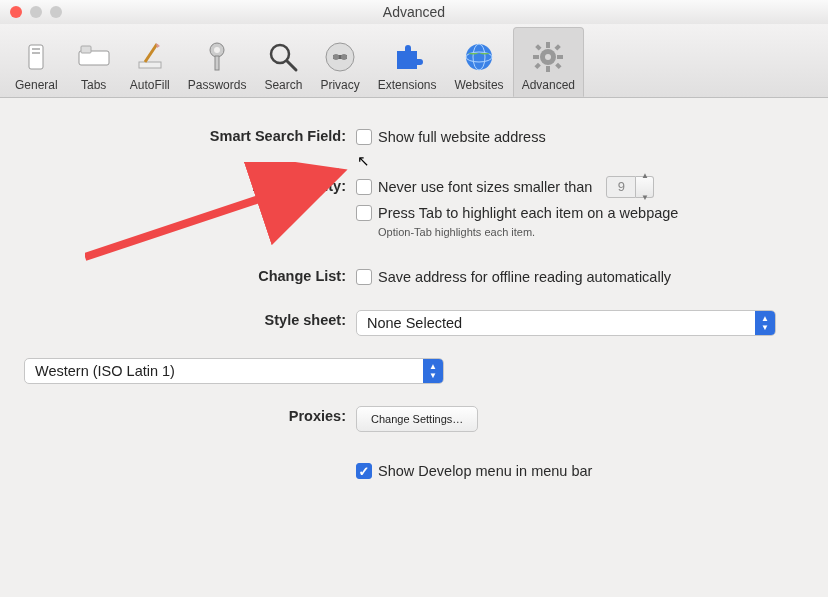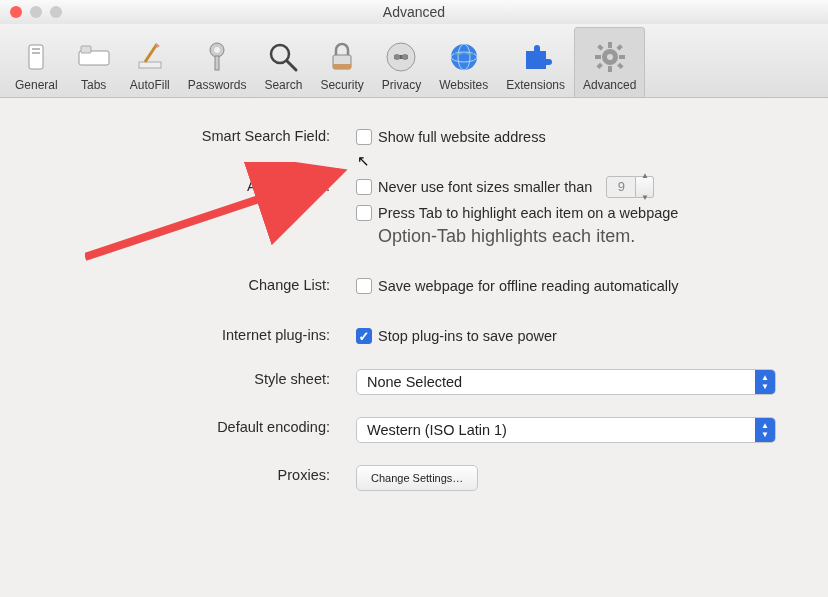--- a/index.html
+++ b/index.html
@@ -69,35 +69,36 @@
   }
   .row {
     display: flex;
     align-items: flex-start;
     margin-bottom: 6px;
   }
   .row.gap { margin-top: 28px; }
   .lbl {
     width: 332px;
     text-align: right;
-    padding-right: 26px;
+    padding-right: 10px;
     padding-top: 2px;
     font-size: 14.5px;
     color: #2b2b2b;
+    font-weight: bold;
   }
   .ctrl { display: flex; flex-direction: column; }
   .cbrow { display:flex; align-items:center; gap:6px; line-height:22px; }
   .chk {
     width: 16px; height:16px; border:1px solid #a7a7a7; border-radius:3px;
     background: #fff; display:inline-flex; align-items:center; justify-content:center;
     flex: 0 0 16px;
   }
   .chk.checked { background:#2f6fe0; border-color:#2f6fe0; }
   .chk.checked::after { content:"✓"; color:#fff; font-size:13px; font-weight:bold; line-height:1; }
-  .smalltxt { font-size: 18px; color:#555; margin-left: 22px; margin-top:2px; }
+  .smalltxt { font-size: 11px; color:#555; margin-left: 22px; margin-top:2px; }
   .stepper {
     display:flex; align-items:center; margin-left:8px;
   }
   .stepbox {
     width:30px; height:22px; border:1px solid #bdbdbd; background:#eee; color:#888;
     font-size:13px; display:flex; align-items:center; justify-content:center; border-radius:3px 0 0 3px;
   }
   .steparrows {
     width:18px; height:22px; border:1px solid #bdbdbd; border-left:none; border-radius:0 3px 3px 0;
     background:linear-gradient(#fbfbfb,#e8e8e8);
@@ -182,57 +183,47 @@
     <span class="tb-icon">
       <svg width="34" height="34">
           <circle cx="14" cy="14" r="9" fill="none" stroke="#444" stroke-width="2.5"></circle>
           <line x1="21" y1="21" x2="30" y2="30" stroke="#444" stroke-width="3" stroke-linecap="round"></line>
         </svg>
     </span>
     <span>Search</span>
   </div>
   <div class="tb-item">
     <span class="tb-icon">
-      <svg width="30" height="34">
-          <rect x="6" y="15" width="18" height="14" rx="2" fill="#ddd" stroke="#888"></rect>
-          <rect x="6" y="24" width="18" height="5" fill="#c96"></rect>
-          <path d="M9 15 v-5 a6 6 0 0 1 12 0 v5" fill="none" stroke="#888" stroke-width="2.5"></path>
-        </svg>
-    </span>
-    <span>Security</span>
-  </div>
-  <div class="tb-item">
-    <span class="tb-icon">
       <svg width="32" height="32">
           <circle cx="16" cy="16" r="14" fill="#ddd" stroke="#999"></circle>
           <rect x="9" y="14" width="14" height="4" fill="#666"></rect>
           <circle cx="12" cy="16" r="3" fill="#888"></circle>
           <circle cx="20" cy="16" r="3" fill="#888"></circle>
         </svg>
     </span>
     <span>Privacy</span>
   </div>
   <div class="tb-item">
     <span class="tb-icon">
       <svg width="32" height="32">
+          <path d="M6 10 h8 v-3 a3 3 0 0 1 6 0 v3 h6 v8 h3 a3 3 0 0 1 0 6 h-3 v4 h-20z" fill="#2f6fe0"></path>
+        </svg>
+    </span>
+    <span>Extensions</span>
+  </div>
+  <div class="tb-item">
+    <span class="tb-icon">
+      <svg width="32" height="32">
           <circle cx="16" cy="16" r="13" fill="#3b82e6"></circle>
           <ellipse cx="16" cy="16" rx="13" ry="5" fill="none" stroke="#acd3ff" stroke-width="1"></ellipse>
           <ellipse cx="16" cy="16" rx="6" ry="13" fill="none" stroke="#acd3ff" stroke-width="1"></ellipse>
           <path d="M5 12 q5 3 11 0 q6 3 11 0" fill="#6fbf5a"></path>
         </svg>
     </span>
     <span>Websites</span>
-  </div>
-  <div class="tb-item">
-    <span class="tb-icon">
-      <svg width="32" height="32">
-          <path d="M6 10 h8 v-3 a3 3 0 0 1 6 0 v3 h6 v8 h3 a3 3 0 0 1 0 6 h-3 v4 h-20z" fill="#2f6fe0"></path>
-        </svg>
-    </span>
-    <span>Extensions</span>
   </div>
   <div class="tb-item active">
     <span class="tb-icon">
       <svg width="34" height="34">
           <circle cx="17" cy="17" r="8" fill="#999"></circle>
           <circle cx="17" cy="17" r="3" fill="#d9d8d8"></circle>
           <g fill="#999">
             <rect x="15" y="2" width="4" height="6"></rect>
             <rect x="15" y="26" width="4" height="6"></rect>
             <rect x="2" y="15" width="6" height="4"></rect>
@@ -277,64 +268,63 @@
       </div>
       <div class="smalltxt">Option-Tab highlights each item.</div>
     </div>
   </div>
 
   <div class="row gap">
     <div class="lbl">Change List:</div>
     <div class="ctrl">
       <div class="cbrow">
         <span class="chk"></span>
-        <span>Save webpage for offline reading automatically</span>
-      </div>
-    </div>
-  </div>
-
-  <div class="row gap">
-    <div class="lbl">Internet plug-ins:</div>
-    <div class="ctrl">
-      <div class="cbrow">
-        <span class="chk checked"></span>
-        <span>Stop plug-ins to save power</span>
-      </div>
-    </div>
-  </div>
+        <span>Save address for offline reading automatically</span>
+      </div>
+    </div>
+  </div>
+
 
   <div class="row" style="margin-top:22px">
     <div class="lbl">Style sheet:</div>
     <div class="ctrl">
       <div class="select wide">
         <span>None Selected</span>
         <span class="arrows">▲<br>▼</span>
       </div>
     </div>
   </div>
 
   <div class="row" style="margin-top:22px">
-    <div class="lbl">Default encoding:</div>
     <div class="ctrl">
       <div class="select wide">
         <span>Western (ISO Latin 1)</span>
         <span class="arrows">▲<br>▼</span>
       </div>
     </div>
   </div>
 
   <div class="row" style="margin-top:22px">
     <div class="lbl">Proxies:</div>
     <div class="ctrl">
       <span class="btn">
         <span>Change Settings…</span>
       </span>
     </div>
   </div>
 
+  <div class="row" style="margin-top:28px">
+    <div class="lbl"></div>
+    <div class="ctrl">
+      <div class="cbrow">
+        <span class="chk checked"></span>
+        <span>Show Develop menu in menu bar</span>
+      </div>
+    </div>
+  </div>
 
 </div>
 
 <svg class="anno" width="280" height="100">
   <defs>
     <marker id="ah" markerWidth="14" markerHeight="14" refX="11" refY="6" orient="auto">
       <path d="M0,0 L12,6 L0,12 z" fill="#f04848"></path>
     </marker>
   </defs>
   <line x1="0" y1="95" x2="255" y2="10" stroke="#f04848" stroke-width="8" marker-end="url(#ah)"></line>

